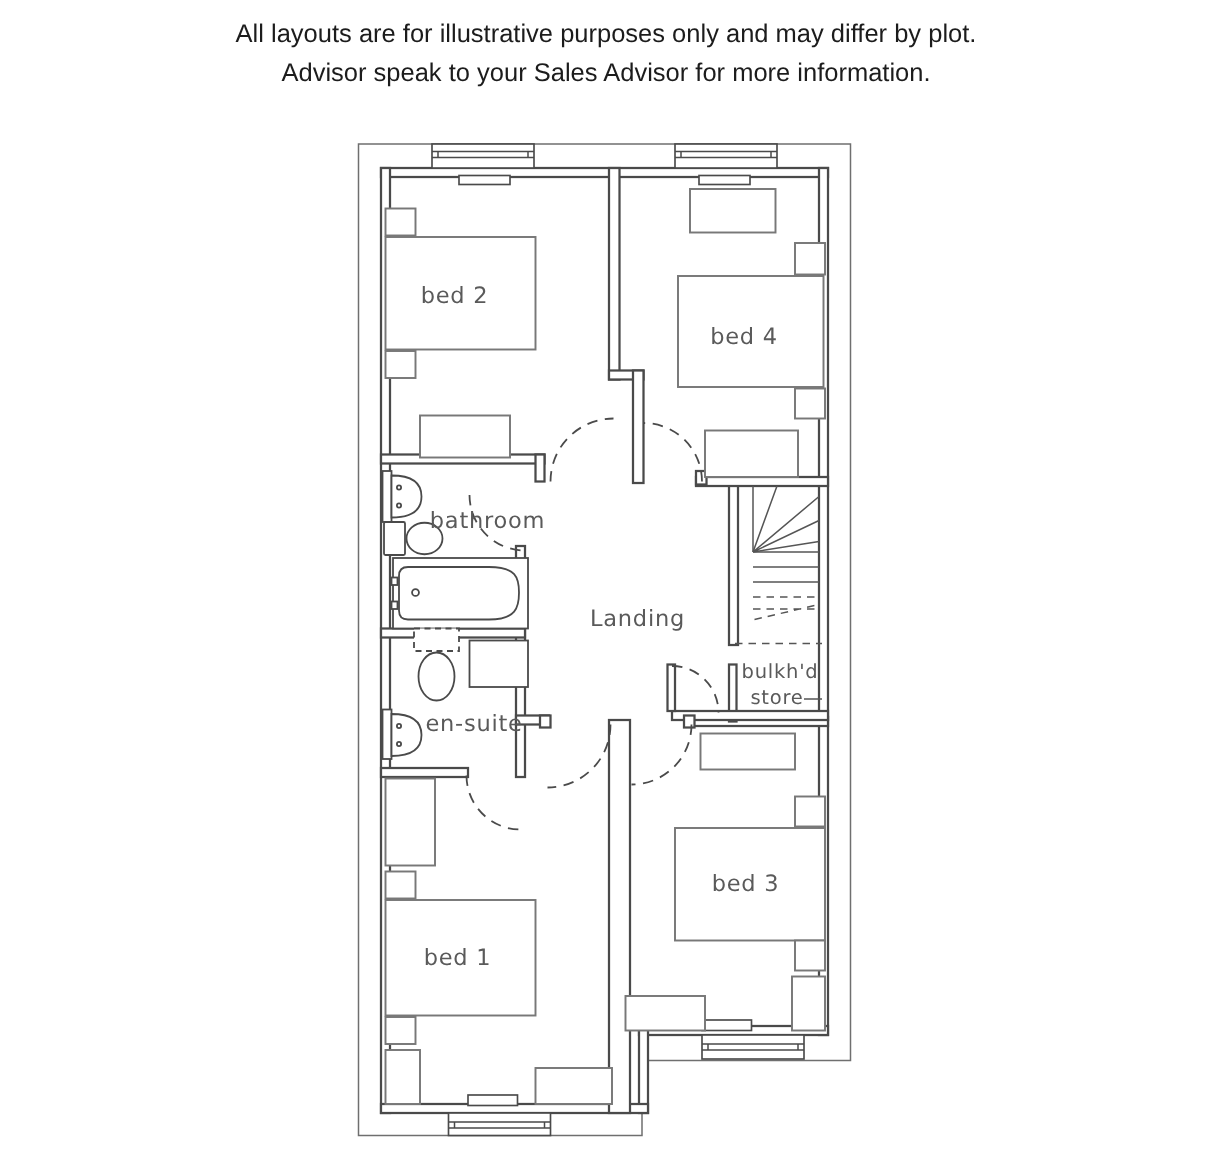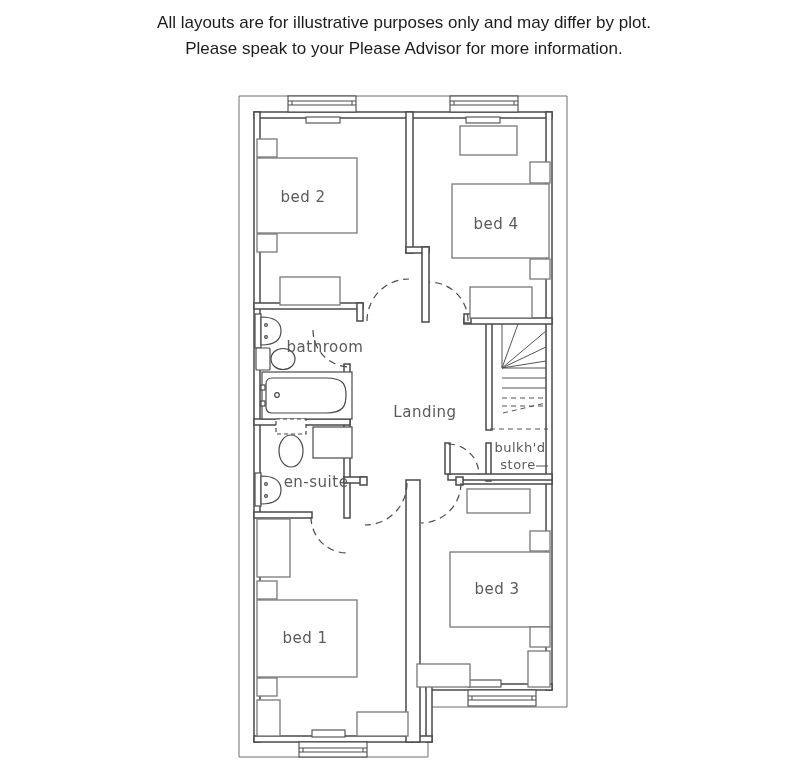--- a/index.html
+++ b/index.html
@@ -20,21 +20,21 @@
   .outer{fill:none;stroke:#6f6f6f;stroke-width:1;}
   .lbl{font-size:15px;}
   .lblsm{font-size:13px;}
 </style>
 </head>
 <body>
 
 <div id="canvas">
   <div class="disclaimer">
     <div>All layouts are for illustrative purposes only and may differ by plot.</div>
-    <div>Please speak to your Please Advisor for more information.</div>
+    <div>Advisor speak to your Sales Advisor for more information.</div>
   </div>
 
   <svg width="808" height="768" viewBox="0 0 808 768">
 
     <path class="outer" d="M239,96 H567 V707 H428 V757 H239 Z"></path>
 
     <g>
       <rect class="wall" x="254" y="112" width="298" height="6"></rect>
       <rect class="wall" x="254" y="112" width="6" height="630"></rect>
       <rect class="wall" x="546" y="112" width="6" height="578"></rect>

